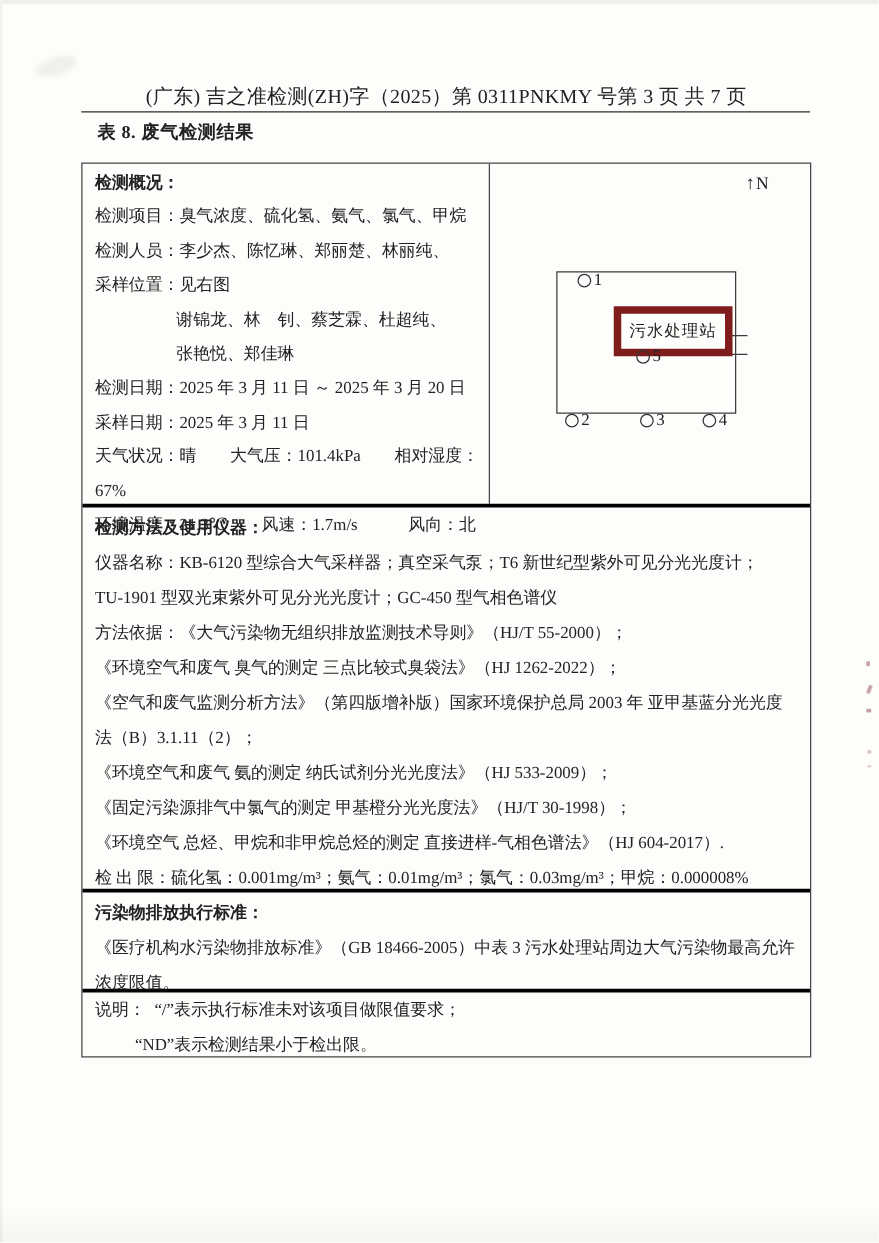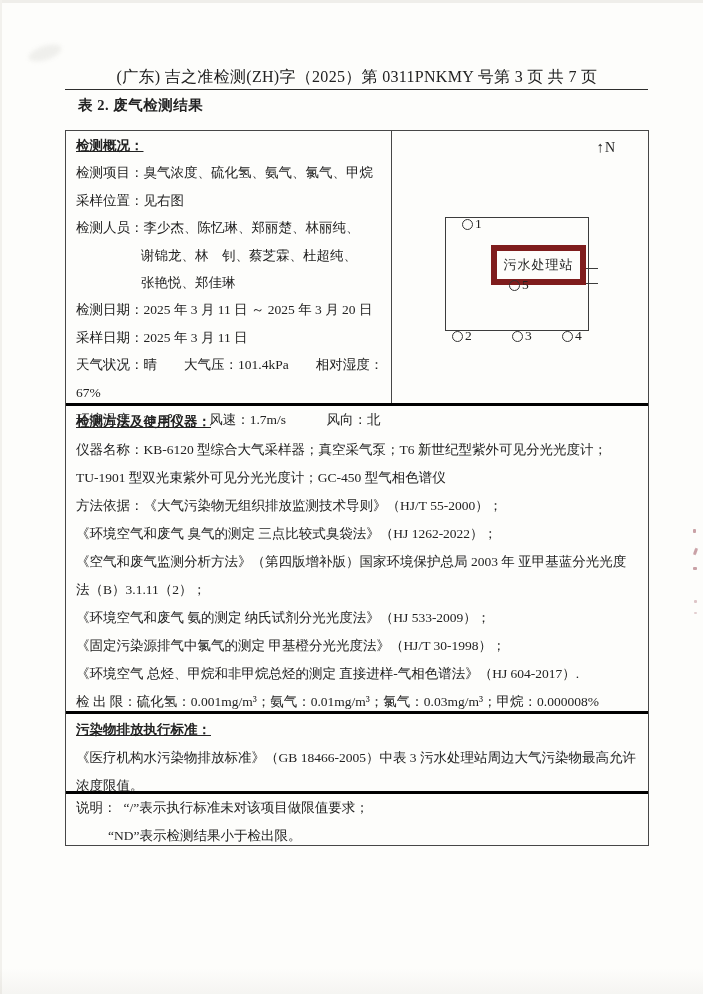--- a/index.html
+++ b/index.html
@@ -25,21 +25,21 @@
   .tbl{position:absolute;left:65px;top:130px;width:582px;border:1px solid #474747;background:transparent;}
   .row{box-sizing:border-box;}
   .row + .row{border-top:3px solid #000000;}
   .row1{height:272px;display:flex;}
   .cell-overview{box-sizing:border-box;width:326px;border-right:1px solid #474747;
     padding:1px 6px 0 10px;font-size:13.5px;line-height:27.4px;}
   .cell-map{box-sizing:border-box;width:255px;position:relative;font-size:13.5px;}
   .row2{height:308px;padding:2px 12px 0 10px;font-size:13.5px;line-height:28px;}
   .row3{height:80px;padding:2px 12px 0 10px;font-size:13.5px;line-height:28px;}
   .row4{height:54px;padding:0 12px 0 10px;font-size:13.5px;line-height:27.5px;}
-  .bold{font-weight:bold;text-decoration:underline;}
+  .bold{font-weight:bold;}
   .ind{}
   .ind-people{margin-left:65px;}
   .ind-note{margin-left:32px;}
   .note-label{font-weight:normal;margin-right:7px;}
   .just{text-align:justify;}
 
   
   .north{position:absolute;right:31px;top:8px;font-size:14px;letter-spacing:1px;}
   .north .arrow{font-size:15px;}
   .site-rect{position:absolute;left:53px;top:86px;width:142px;height:112px;border:1px solid #3c3c3c;}
@@ -65,30 +65,30 @@
 <div class="edge-top"></div>
 <div class="edge-left"></div>
 <div class="edge-bottom"></div>
 <div class="smudge-topleft"></div>
 
 <div class="doc-header">
   <span>(广东) 吉之准检测(ZH)字（2025）第 0311PNKMY 号</span>
   <span>第 3 页 共 7 页</span>
 </div>
 <div class="header-rule"></div>
-<div class="doc-title">表 2. 废气检测结果</div>
+<div class="doc-title">表 8. 废气检测结果</div>
 
 <div class="tbl">
 
   <div class="row row1">
     <div class="cell-overview">
       <div class="bold">检测概况：</div>
       <div>检测项目：臭气浓度、硫化氢、氨气、氯气、甲烷</div>
+      <div>检测人员：李少杰、陈忆琳、郑丽楚、林丽纯、</div>
       <div>采样位置：见右图</div>
-      <div>检测人员：李少杰、陈忆琳、郑丽楚、林丽纯、</div>
       <div class="ind-people">谢锦龙、林　钊、蔡芝霖、杜超纯、</div>
       <div class="ind-people">张艳悦、郑佳琳</div>
       <div>检测日期：2025 年 3 月 11 日 ～ 2025 年 3 月 20 日</div>
       <div>采样日期：2025 年 3 月 11 日</div>
       <div>天气状况：晴　　大气压：101.4kPa　　相对湿度：67%</div>
       <div>环境温度：21.3℃　　风速：1.7m/s　　　风向：北</div>
     </div>
 
     <div class="cell-map">
       <div class="north"><span class="arrow">↑</span><span>N</span></div>

